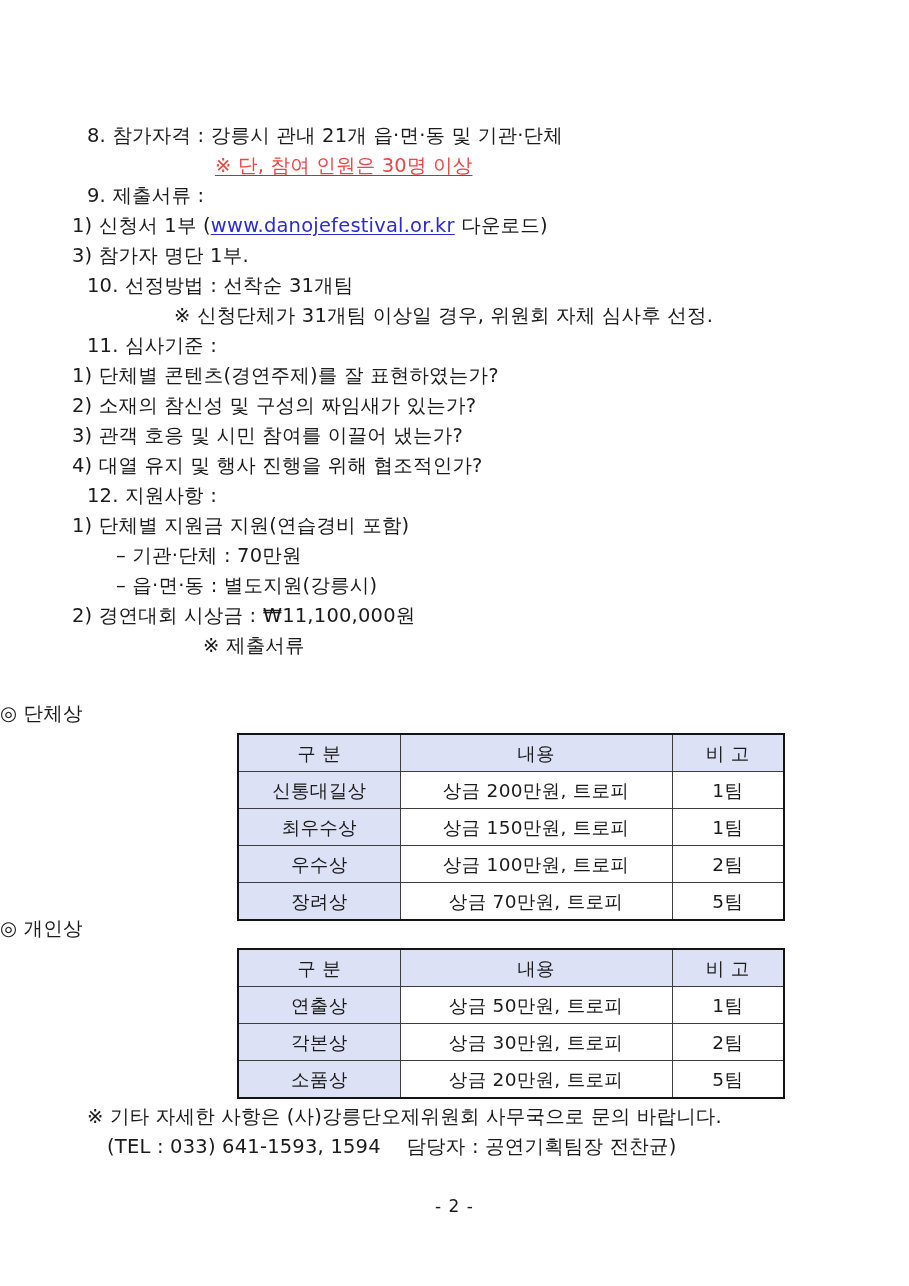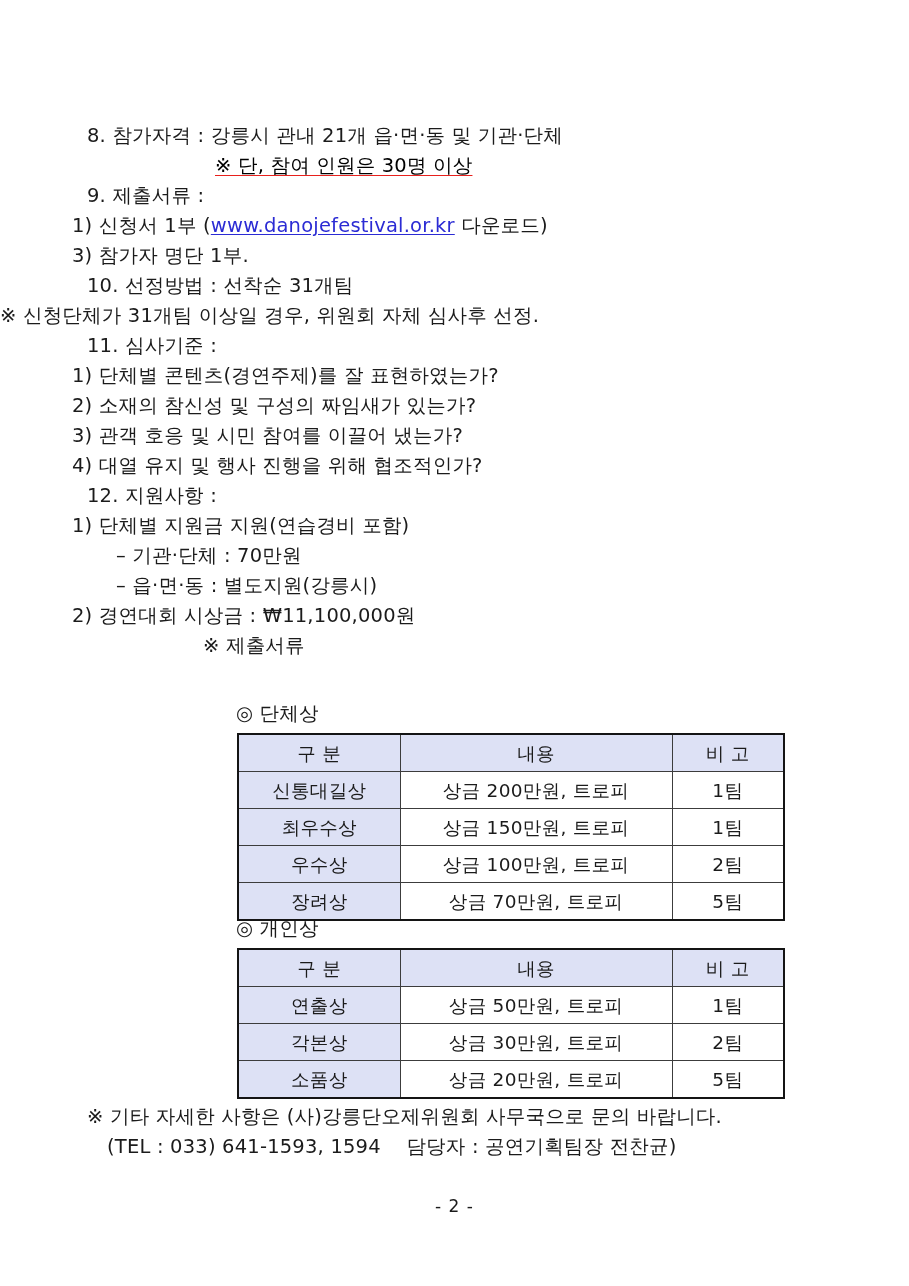--- a/index.html
+++ b/index.html
@@ -32,27 +32,27 @@
     font-size: 19.5px;
     line-height: 30px;
     letter-spacing: 0.2px;
     white-space: pre;
     color: #1b1b1b;
   }
   
   .lv0 { padding-left: 87px; }
   .lv-red { padding-left: 215px; }
   .lv1 { padding-left: 72px; }
-  .lv-note { }
+  .lv-note { padding-left: 174px; }
   .lv-dash { padding-left: 116px; }
   .lv-star { padding-left: 203px; }
-  .lv-circle { padding-left: 236px; }
+  .lv-circle { }
 
   .red-underline {
-    color: #000000;
+    color: #ef4444;
     text-decoration: underline;
     text-decoration-color: #e8201c;
     text-underline-offset: 3px;
   }
   .weblink {
     color: #2b2bd4;
     text-decoration: underline;
     text-decoration-color: #2b2bd4;
     text-underline-offset: 2px;
   }

